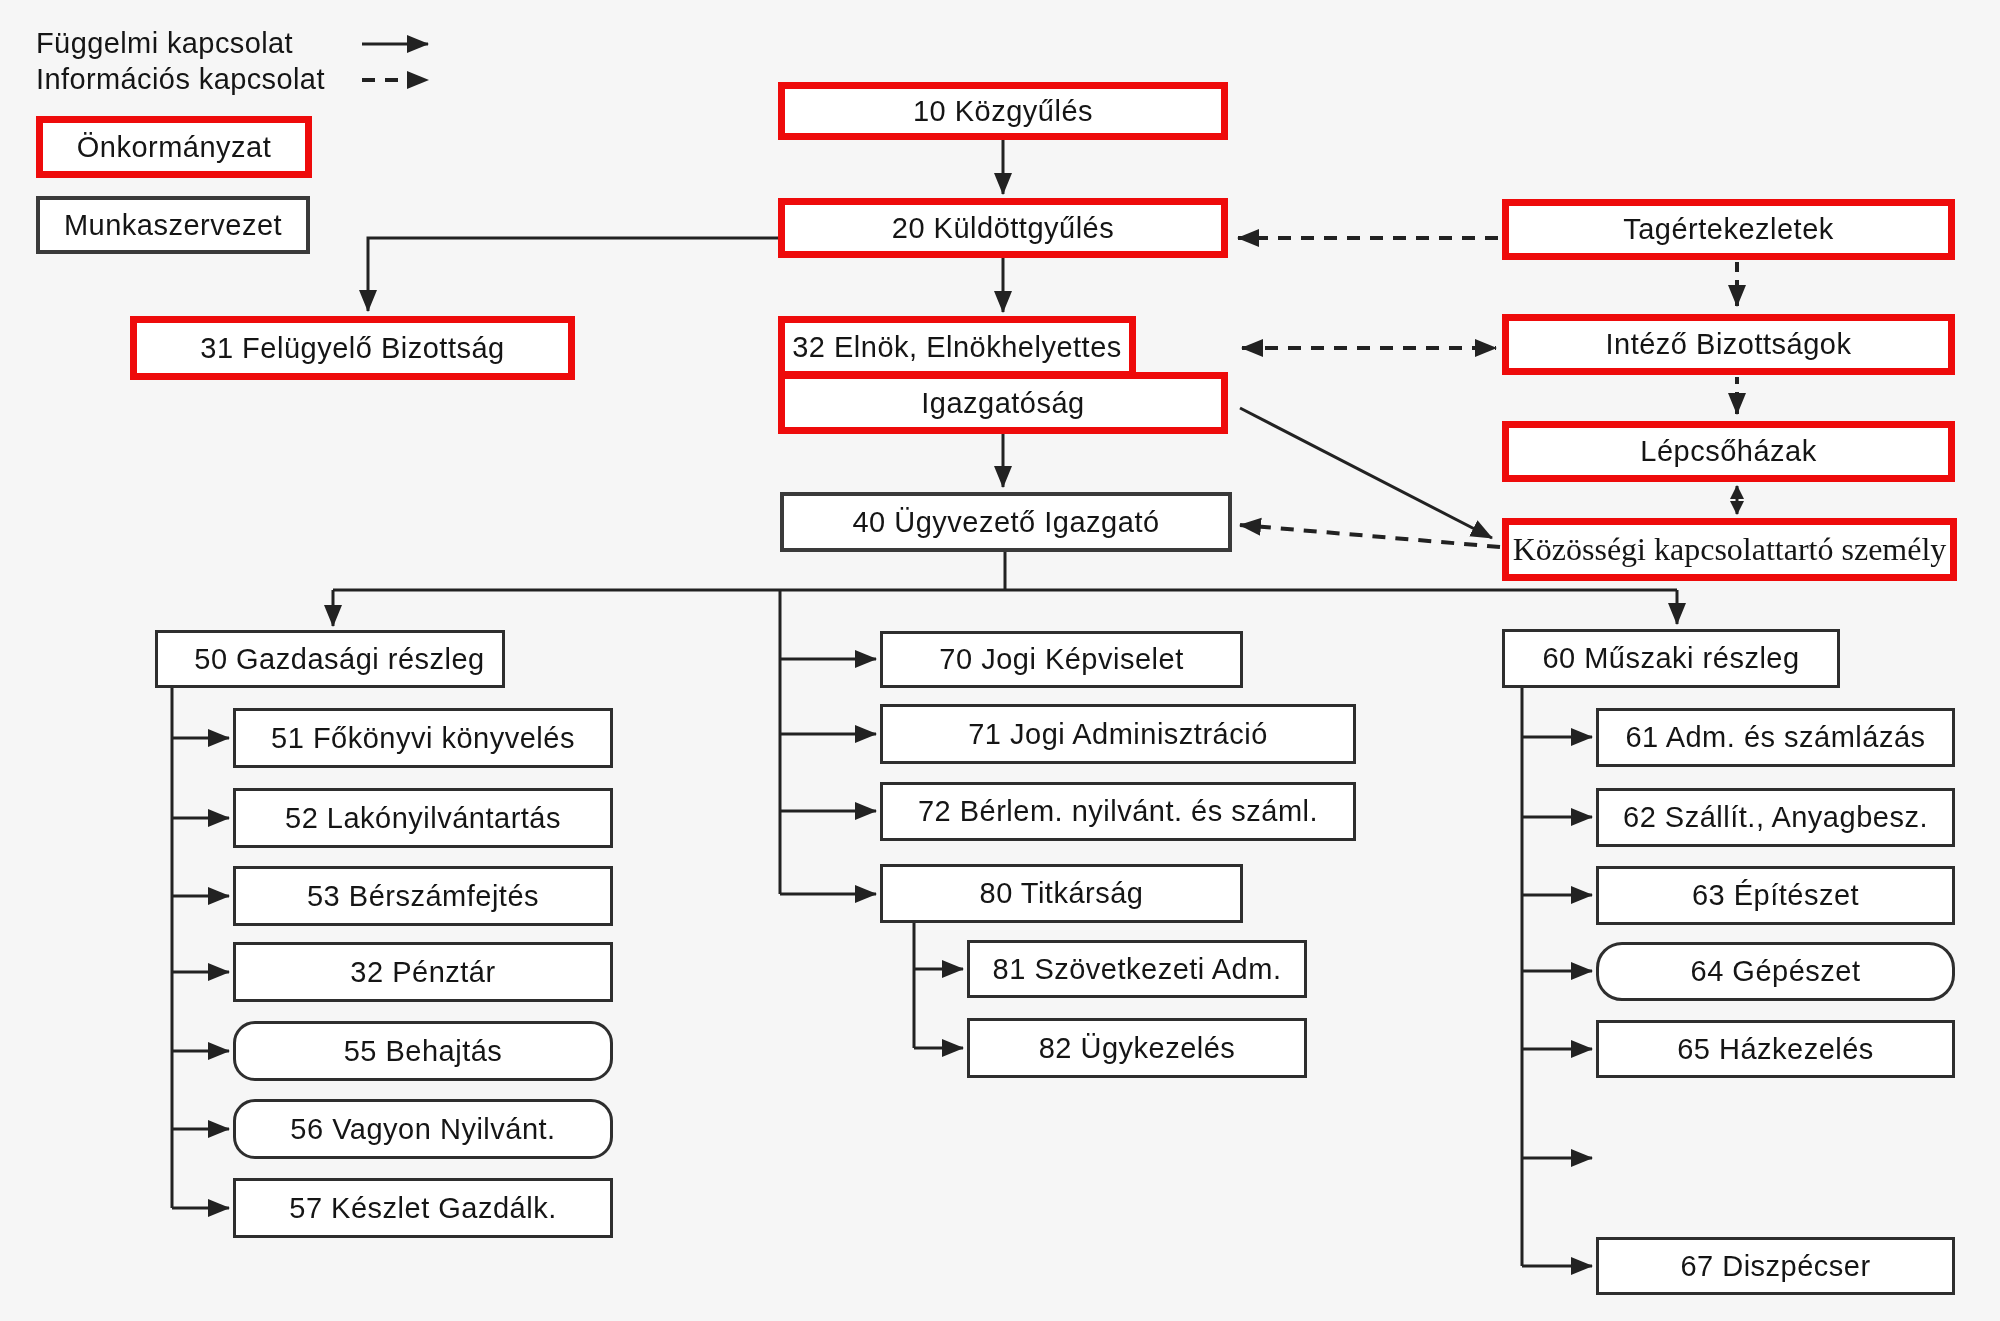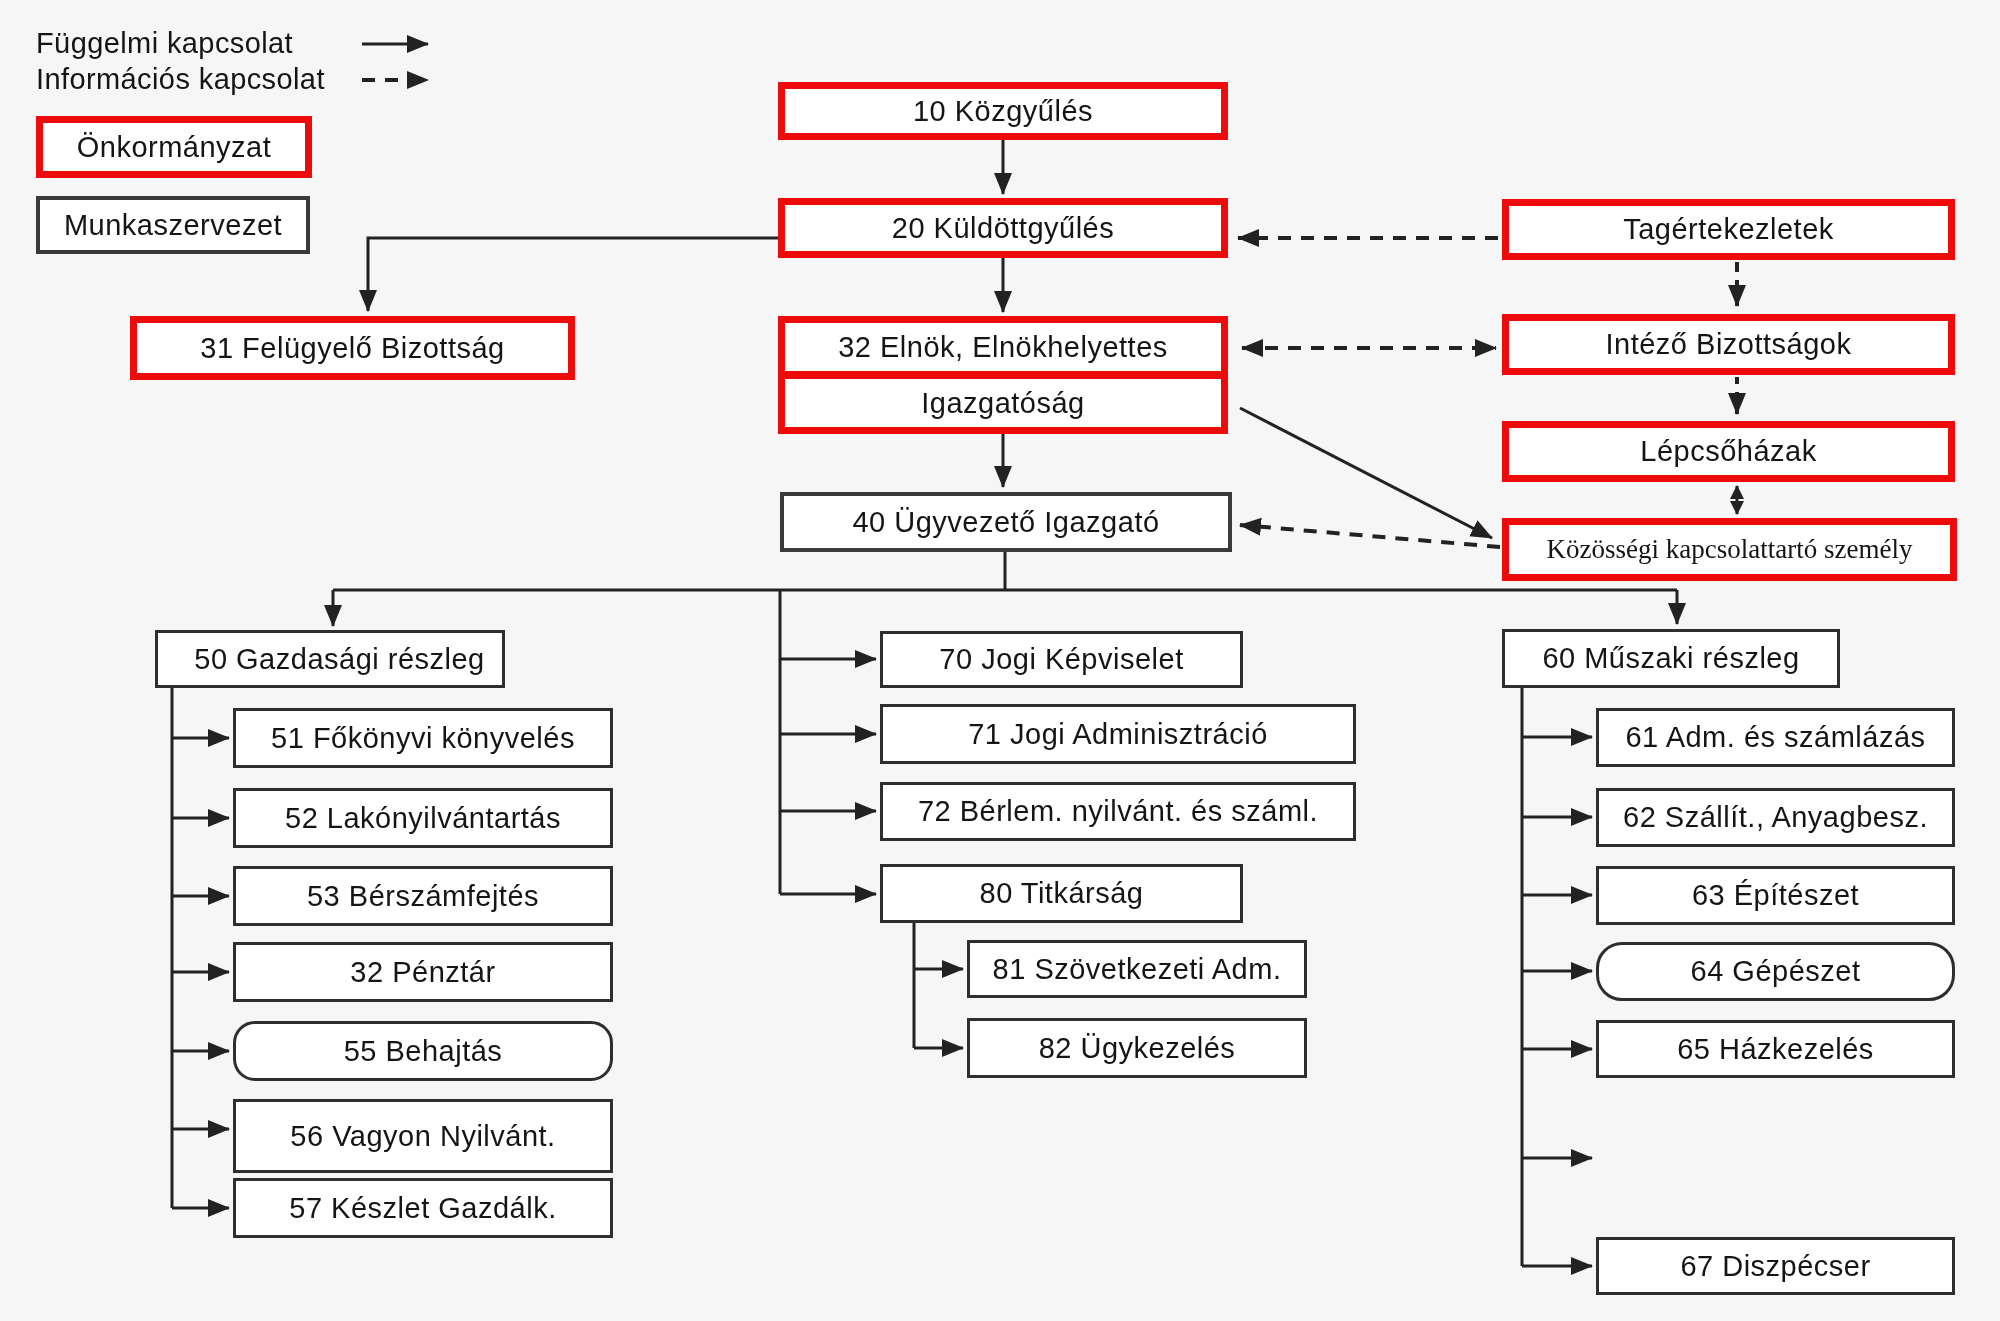--- a/index.html
+++ b/index.html
@@ -19,21 +19,21 @@
     box-sizing:border-box;
     display:flex;align-items:center;justify-content:center;
     text-align:center;
     font-size:29px;
     letter-spacing:.5px;
     line-height:1.32;
     white-space:pre-line;
   }
   .red{border:7px solid var(--accent,#ee0b0b);}
   .thick{border-width:4px;border-color:#3a3a3a;}
-  .serif{font-family:"Liberation Serif", serif;font-size:27px;letter-spacing:0;}
+  .serif{font-family:"Liberation Serif", serif;font-size:32px;letter-spacing:0;}
   .legend-label{
     position:absolute;
     font-size:29px;
     letter-spacing:.4px;
     white-space:nowrap;
   }
 </style>
 </head>
 <body>
 
@@ -119,38 +119,38 @@
 
   <div class="legend-label" style="left:36px;top:27px;">Függelmi kapcsolat</div>
   <div class="legend-label" style="left:36px;top:63px;">Információs kapcsolat</div>
 
   <div class="node red" style="left:36px;top:116px;width:276px;height:62px;">Önkormányzat</div>
   <div class="node thick" style="left:36px;top:196px;width:274px;height:58px;">Munkaszervezet</div>
 
   <div class="node red" style="left:778px;top:82px;width:450px;height:58px;">10 Közgyűlés</div>
   <div class="node red" style="left:778px;top:198px;width:450px;height:60px;">20 Küldöttgyűlés</div>
   <div class="node red" style="left:130px;top:316px;width:445px;height:64px;">31 Felügyelő Bizottság</div>
-  <div class="node red" style="left:778px;top:316px;width:450px;height:62px;">32 Elnök, Elnökhelyettes</div>
+  <div class="node red" style="left:778px;top:316px;width:358px;height:62px;">32 Elnök, Elnökhelyettes</div>
   <div class="node red" style="left:778px;top:372px;width:450px;height:62px;">Igazgatóság</div>
   <div class="node thick" style="left:780px;top:492px;width:452px;height:60px;">40 Ügyvezető Igazgató</div>
 
   <div class="node red" style="left:1502px;top:199px;width:453px;height:61px;">Tagértekezletek</div>
   <div class="node red" style="left:1502px;top:314px;width:453px;height:61px;">Intéző Bizottságok</div>
   <div class="node red" style="left:1502px;top:421px;width:453px;height:61px;">Lépcsőházak</div>
   <div class="node red serif" style="left:1502px;top:518px;width:455px;height:63px;">Közösségi kapcsolattartó személy</div>
 
   <div class="node" style="left:155px;top:630px;width:350px;height:58px;padding-left:19px;">50 Gazdasági részleg</div>
   <div class="node" style="left:1502px;top:629px;width:338px;height:59px;">60 Műszaki részleg</div>
 
   <div class="node" style="left:233px;top:708px;width:380px;height:60px;">51 Főkönyvi könyvelés</div>
   <div class="node" style="left:233px;top:788px;width:380px;height:60px;">52 Lakónyilvántartás</div>
   <div class="node" style="left:233px;top:866px;width:380px;height:60px;">53 Bérszámfejtés</div>
   <div class="node" style="left:233px;top:942px;width:380px;height:60px;">32 Pénztár</div>
   <div class="node" style="left:233px;top:1021px;width:380px;height:60px;border-radius:22px;">55 Behajtás</div>
-  <div class="node" style="left:233px;top:1099px;width:380px;height:74px;">56 Vagyon Nyilvánt.</div>
+  <div class="node" style="left:233px;top:1099px;width:380px;height:60px;border-radius:22px;">56 Vagyon Nyilvánt.</div>
   <div class="node" style="left:233px;top:1178px;width:380px;height:60px;">57 Készlet Gazdálk.</div>
 
   <div class="node" style="left:880px;top:631px;width:363px;height:57px;">70 Jogi Képviselet</div>
   <div class="node" style="left:880px;top:704px;width:476px;height:60px;">71 Jogi Adminisztráció</div>
   <div class="node" style="left:880px;top:782px;width:476px;height:59px;">72 Bérlem. nyilvánt. és száml.</div>
   <div class="node" style="left:880px;top:864px;width:363px;height:59px;">80 Titkárság</div>
   <div class="node" style="left:967px;top:940px;width:340px;height:58px;">81 Szövetkezeti Adm.</div>
   <div class="node" style="left:967px;top:1018px;width:340px;height:60px;">82 Ügykezelés</div>
 
   <div class="node" style="left:1596px;top:708px;width:359px;height:59px;">61 Adm. és számlázás</div>

